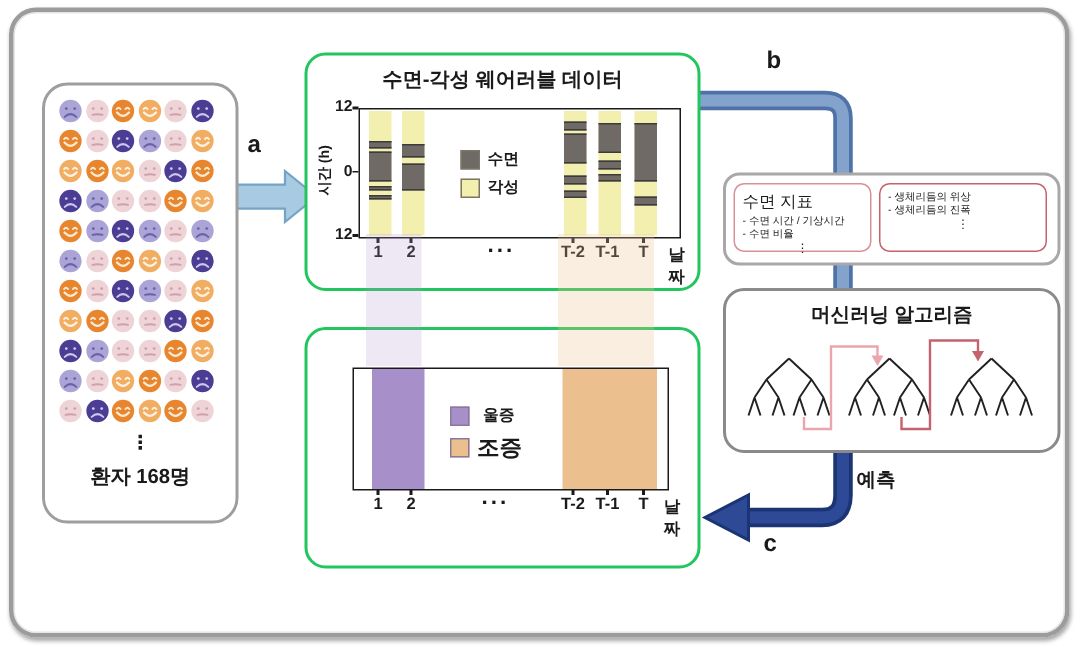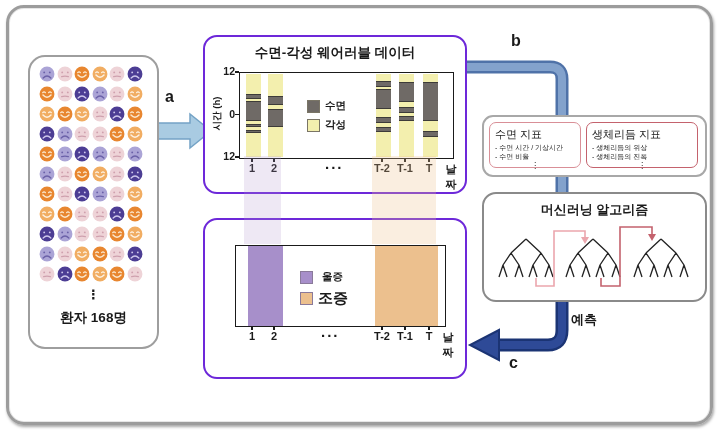--- a/index.html
+++ b/index.html
@@ -2,21 +2,21 @@
 <html><head>
 <meta charset="utf-8">
 <style>
   html,body{margin:0;padding:0;background:#fff;}
   .page{position:relative;width:720px;height:431px;background:#fff;overflow:hidden;
         font-family:"Liberation Sans","DejaVu Sans",sans-serif;color:#1a1a1a;}
   .frame{position:absolute;left:6px;top:5px;width:701px;height:414px;border:3px solid #9c9c9c;
          border-radius:18px;box-shadow:1px 2px 3px rgba(0,0,0,.35), inset 0 0 0 1px #e6e6e6;}
   .abs{position:absolute;}
   .box{position:absolute;background:#fff;border-radius:14px;}
-  .box-dark{border:2px solid #6d28d9;}
+  .box-dark{border:2px solid #22c55e;}
   .box-mid{border:2px solid #8a8a8a;}
   .box-light{border:2px solid #9e9e9e;}
   .lbl{position:absolute;font-weight:700;}
   .ctr{transform:translateX(-50%);white-space:nowrap;}
   .arrows{position:absolute;left:0;top:0;z-index:1;pointer-events:none;}
   .boxlayer{z-index:2;}
   .bands{z-index:6;pointer-events:none;}
   .title{position:absolute;left:0;right:0;text-align:center;font-weight:700;font-size:13.5px;}
   .plot{position:absolute;border:1.5px solid #1a1a1a;background:#fff;}
   .legend{position:absolute;}
@@ -543,21 +543,20 @@
   <div class="abs bands" id="band-man" style="left: 372px; top: 156px; width: 64px; height: 88px; background: rgba(236, 193, 142, 0.28);"></div>
 
   <div class="box boxlayer" style="left:482px;top:115px;width:221px;height:58px;border:2px solid #a8a8a8;border-radius:11px;">
     <div class="card" style="left:5px;top:5px;width:92px;height:46px;border:1.5px solid #d98f97;">
       <h4>수면 지표</h4>
       <div>- 수면 시간 / 기상시간</div>
       <div>- 수면 비율</div>
       <div class="vdots">⋮</div>
     </div>
     <div class="card" style="left:102px;top:5px;width:112px;height:46px;border:1.5px solid #c4626d;">
-      <h4>생체리듬 지표</h4>
       <div>- 생체리듬의 위상</div>
       <div>- 생체리듬의 진폭</div>
       <div class="vdots">⋮</div>
     </div>
   </div>
 
   <div class="box box-mid boxlayer" style="left:482px;top:192px;width:221px;height:106px;">
     <div class="title" style="top:7px;font-size:13px;">머신러닝 알고리즘</div>
     <svg class="abs" style="left:0;top:0;" width="221" height="106">
       <g stroke="#222" stroke-width="1.3" fill="none">

